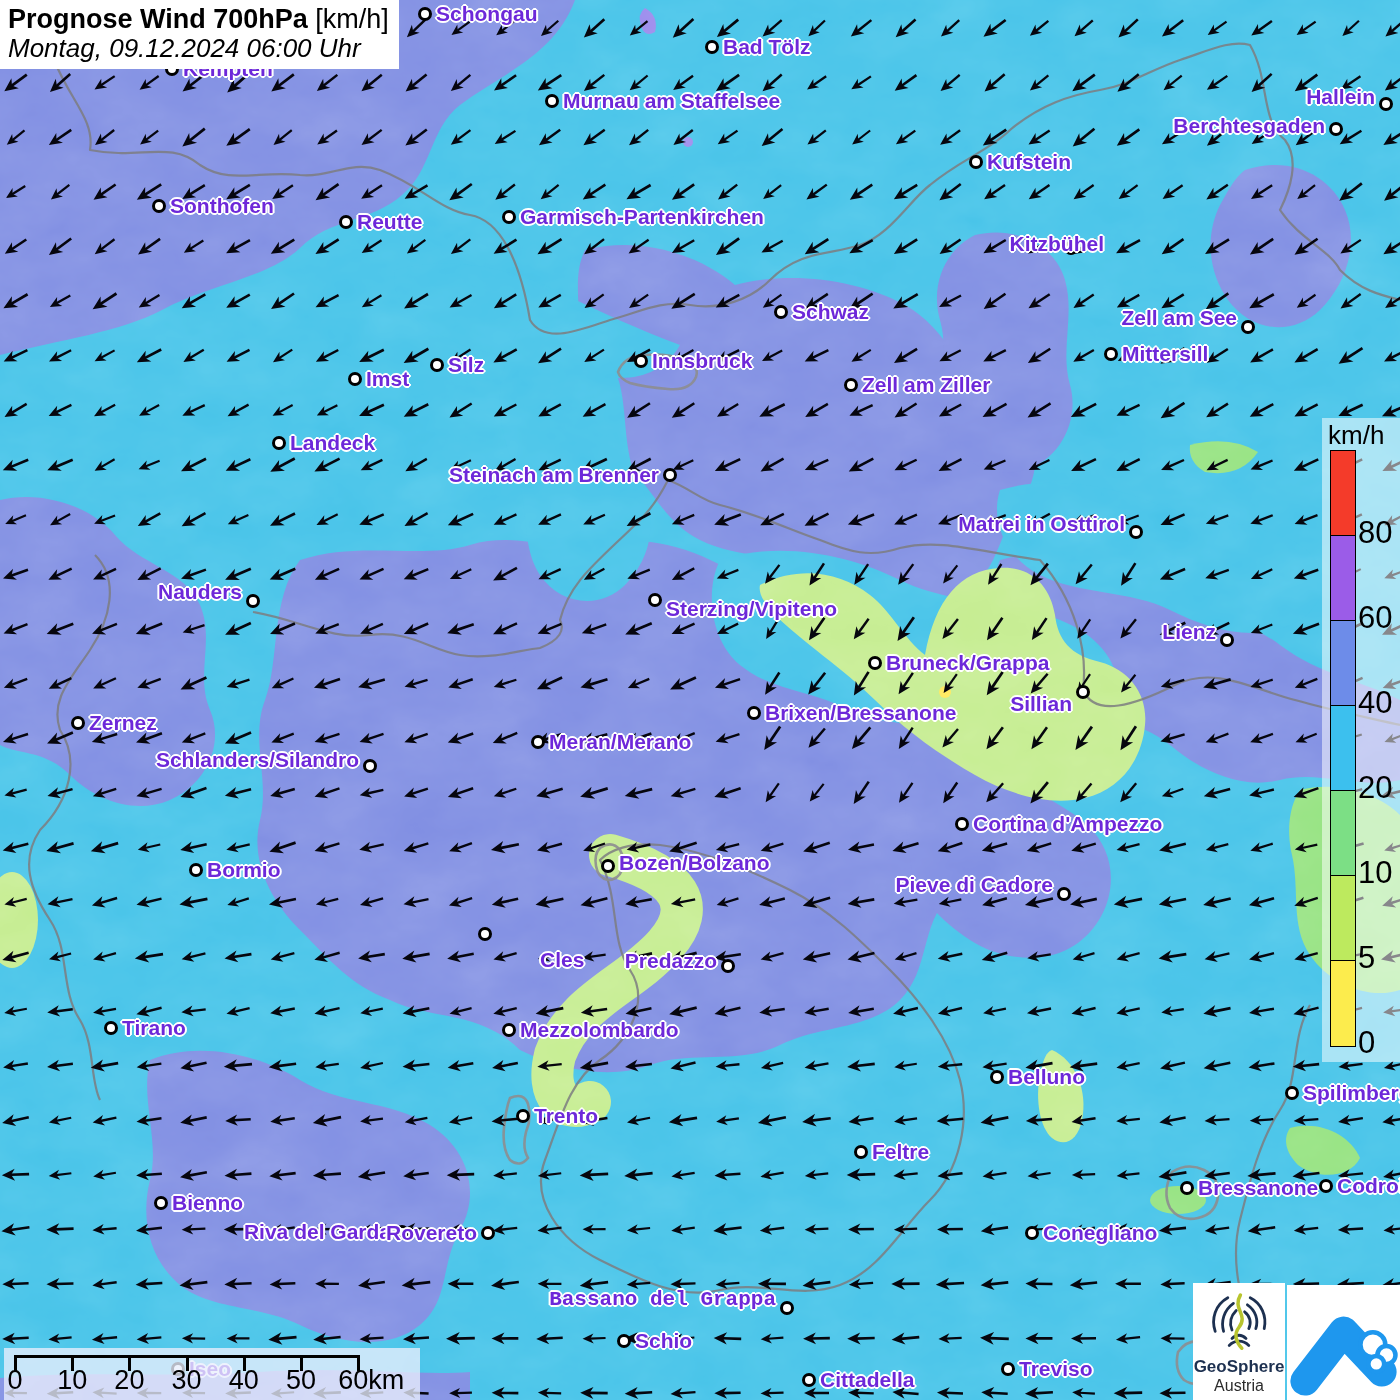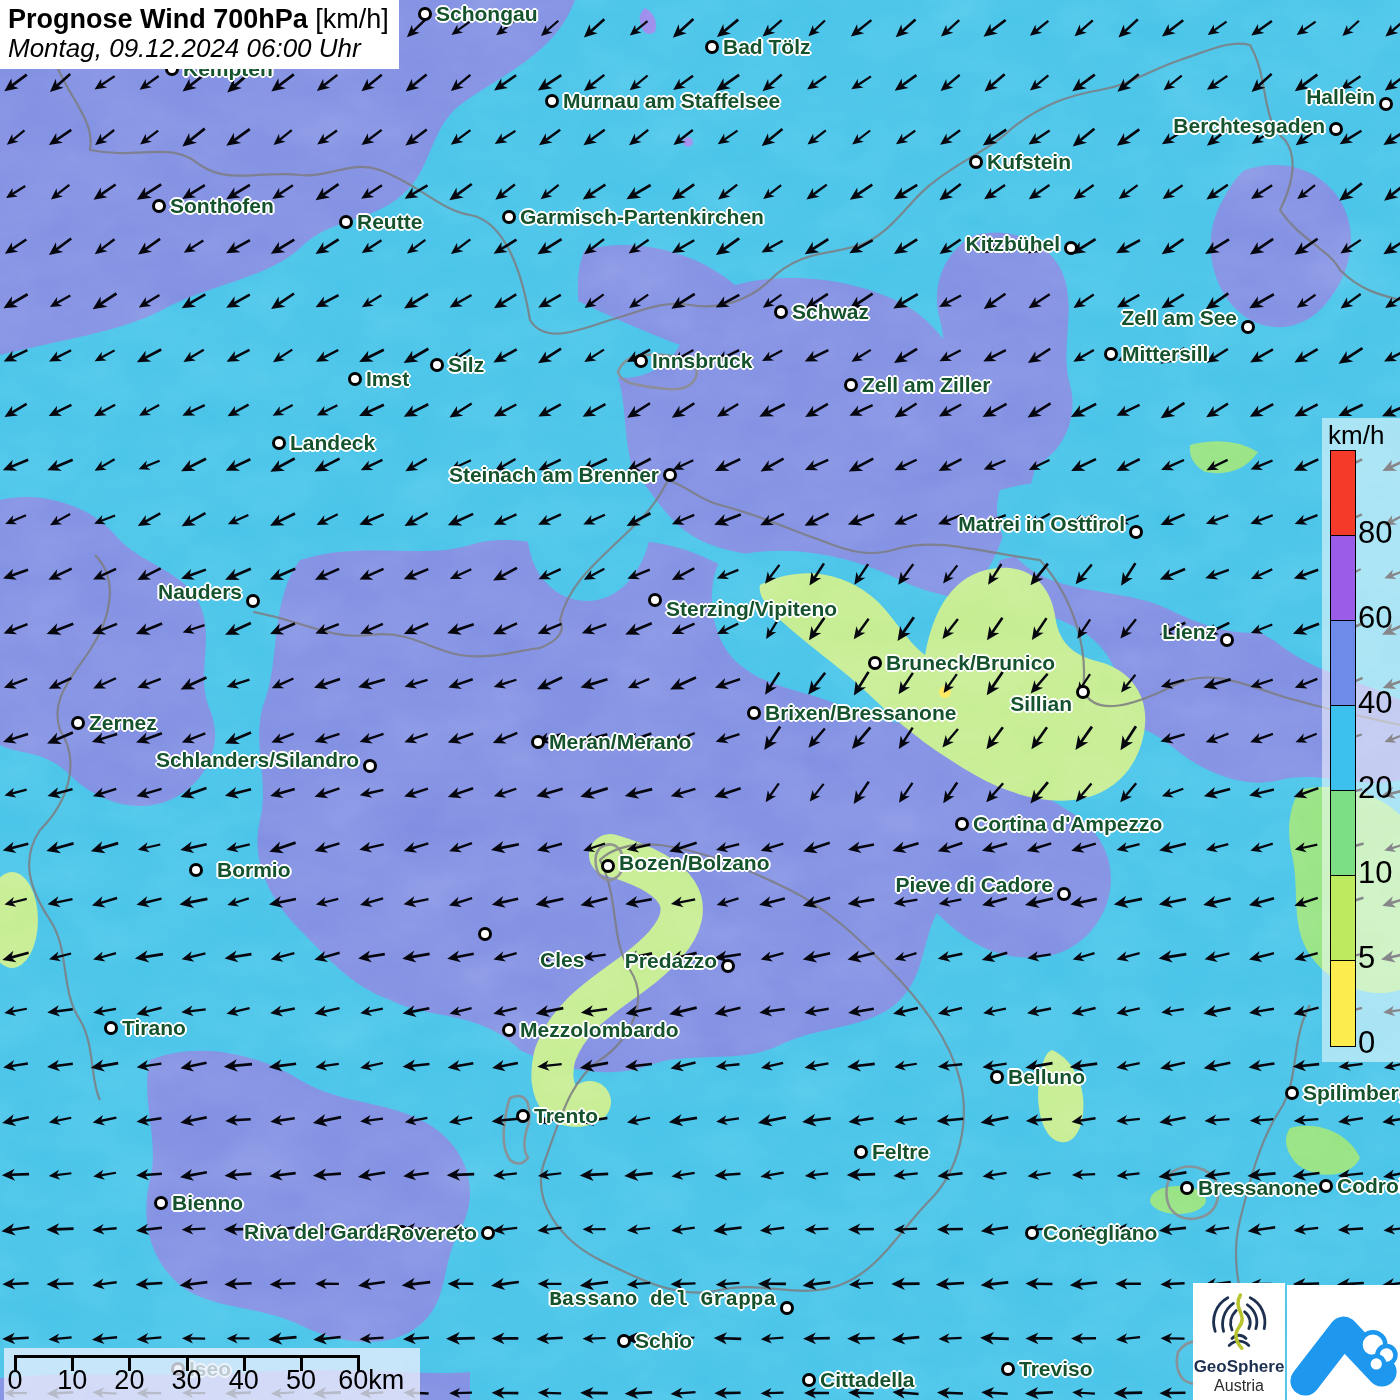--- a/index.html
+++ b/index.html
@@ -3,21 +3,21 @@
 <meta charset="utf-8">
 <style>
   html,body{margin:0;padding:0;background:#222;}
   #stage{position:relative;width:1400px;height:1400px;overflow:hidden;
          font-family:"Liberation Sans",sans-serif;background:#49c4e9;}
   #map-svg{position:absolute;left:0;top:0;}
   
   #cities{position:absolute;left:0;top:0;width:1400px;height:1400px;}
   .city-marker{position:absolute;width:14px;height:14px;border:3px solid #000;
                background:#fff;border-radius:50%;box-sizing:border-box;}
-  .city-label{position:absolute;font-weight:bold;font-size:21px;color:#14532d;white-space:nowrap;
+  .city-label{position:absolute;font-weight:bold;font-size:21px;color:#6d28d9;white-space:nowrap;
               text-shadow:-2px 0 0 #fff,2px 0 0 #fff,0 -2px 0 #fff,0 2px 0 #fff,
                           -1px -1px 0 #fff,1px -1px 0 #fff,-1px 1px 0 #fff,1px 1px 0 #fff;}
   
   .panel{position:absolute;background:#fff;color:#000;}
   #title-box{left:0;top:0;padding:4px 10px 6px 8px;line-height:1.12;}
   #title-line{font-size:27px;}
   #title-main{font-weight:bold;}
   #title-unit{font-weight:normal;}
   #subtitle{font-style:italic;font-size:26px;}
   #model-box{right:0;top:2px;padding:2px 14px 4px 14px;font-style:italic;font-size:27px;}
@@ -3459,21 +3459,21 @@
       <div class="city-label" style="top: 126px; left: 1325px; transform: translate(-100%, -50%);">Berchtesgaden</div>
       <div class="city-marker" style="left: 969px; top: 155px;"></div>
       <div class="city-label" style="top: 162px; left: 987px; transform: translateY(-50%);">Kufstein</div>
       <div class="city-marker" style="left: 152px; top: 199px;"></div>
       <div class="city-label" style="top: 206px; left: 170px; transform: translateY(-50%);">Sonthofen</div>
       <div class="city-marker" style="left: 502px; top: 210px;"></div>
       <div class="city-label" style="top: 217px; left: 520px; transform: translateY(-50%);">Garmisch-Partenkirchen</div>
       <div class="city-marker" style="left: 339px; top: 215px;"></div>
       <div class="city-label" style="top: 222px; left: 357px; transform: translateY(-50%);">Reutte</div>
       <div class="city-marker" style="left: 1064px; top: 241px;"></div>
-      <div class="city-label" style="top: 244px; left: 1060px; transform: translate(-100%, -50%);">Kitzbühel</div>
+      <div class="city-label" style="top: 244px; left: 1104px; transform: translate(-100%, -50%);">Kitzbühel</div>
       <div class="city-marker" style="left: 774px; top: 305px;"></div>
       <div class="city-label" style="top: 312px; left: 792px; transform: translateY(-50%);">Schwaz</div>
       <div class="city-marker" style="left: 1241px; top: 320px;"></div>
       <div class="city-label" style="top: 318px; left: 1237px; transform: translate(-100%, -50%);">Zell am See</div>
       <div class="city-marker" style="left: 1104px; top: 347px;"></div>
       <div class="city-label" style="top: 354px; left: 1122px; transform: translateY(-50%);">Mittersill</div>
       <div class="city-marker" style="left: 634px; top: 354px;"></div>
       <div class="city-label" style="top: 361px; left: 652px; transform: translateY(-50%);">Innsbruck</div>
       <div class="city-marker" style="left: 430px; top: 358px;"></div>
       <div class="city-label" style="top: 365px; left: 448px; transform: translateY(-50%);">Silz</div>
@@ -3487,35 +3487,35 @@
       <div class="city-label" style="top: 475px; left: 659px; transform: translate(-100%, -50%);">Steinach am Brenner</div>
       <div class="city-marker" style="left: 1129px; top: 525px;"></div>
       <div class="city-label" style="top: 524px; left: 1125px; transform: translate(-100%, -50%);">Matrei in Osttirol</div>
       <div class="city-marker" style="left: 246px; top: 594px;"></div>
       <div class="city-label" style="top: 592px; left: 242px; transform: translate(-100%, -50%);">Nauders</div>
       <div class="city-marker" style="left: 648px; top: 593px;"></div>
       <div class="city-label" style="top: 609px; left: 666px; transform: translateY(-50%);">Sterzing/Vipiteno</div>
       <div class="city-marker" style="left: 1220px; top: 633px;"></div>
       <div class="city-label" style="top: 632px; left: 1216px; transform: translate(-100%, -50%);">Lienz</div>
       <div class="city-marker" style="left: 868px; top: 656px;"></div>
-      <div class="city-label" style="top: 663px; left: 886px; transform: translateY(-50%);">Bruneck/Brunico</div>
+      <div class="city-label" style="top: 663px; left: 886px; transform: translateY(-50%);">Bruneck/Grappa</div>
       <div class="city-marker" style="left: 1076px; top: 685px;"></div>
       <div class="city-label" style="top: 704px; left: 1072px; transform: translate(-100%, -50%);">Sillian</div>
       <div class="city-marker" style="left: 71px; top: 716px;"></div>
       <div class="city-label" style="top: 723px; left: 89px; transform: translateY(-50%);">Zernez</div>
       <div class="city-marker" style="left: 747px; top: 706px;"></div>
       <div class="city-label" style="top: 713px; left: 765px; transform: translateY(-50%);">Brixen/Bressanone</div>
       <div class="city-marker" style="left: 531px; top: 735px;"></div>
       <div class="city-label" style="top: 742px; left: 549px; transform: translateY(-50%);">Meran/Merano</div>
       <div class="city-marker" style="left: 363px; top: 759px;"></div>
       <div class="city-label" style="top: 760px; left: 359px; transform: translate(-100%, -50%);">Schlanders/Silandro</div>
       <div class="city-marker" style="left: 955px; top: 817px;"></div>
       <div class="city-label" style="top: 824px; left: 973px; transform: translateY(-50%);">Cortina d'Ampezzo</div>
       <div class="city-marker" style="left: 189px; top: 863px;"></div>
-      <div class="city-label" style="top: 870px; left: 217px; transform: translateY(-50%); text-align: right;">Bormio</div>
+      <div class="city-label" style="top: 870px; left: 207px; transform: translateY(-50%); text-align: right;">Bormio</div>
       <div class="city-marker" style="left: 601px; top: 859px;"></div>
       <div class="city-label" style="top: 863px; left: 619px; transform: translateY(-50%);">Bozen/Bolzano</div>
       <div class="city-marker" style="left: 1057px; top: 887px;"></div>
       <div class="city-label" style="top: 885px; left: 1053px; transform: translate(-100%, -50%);">Pieve di Cadore</div>
       <div class="city-marker" style="left: 478px; top: 927px;"></div>
       <div class="city-label" style="top: 960px; left: 496px; transform: translateY(-50%); padding-left: 44px;">Cles</div>
       <div class="city-marker" style="left: 721px; top: 959px;"></div>
       <div class="city-label" style="top: 961px; left: 717px; transform: translate(-100%, -50%);">Predazzo</div>
       <div class="city-marker" style="left: 104px; top: 1021px;"></div>
       <div class="city-label" style="top: 1028px; left: 122px; transform: translateY(-50%);">Tirano</div>

